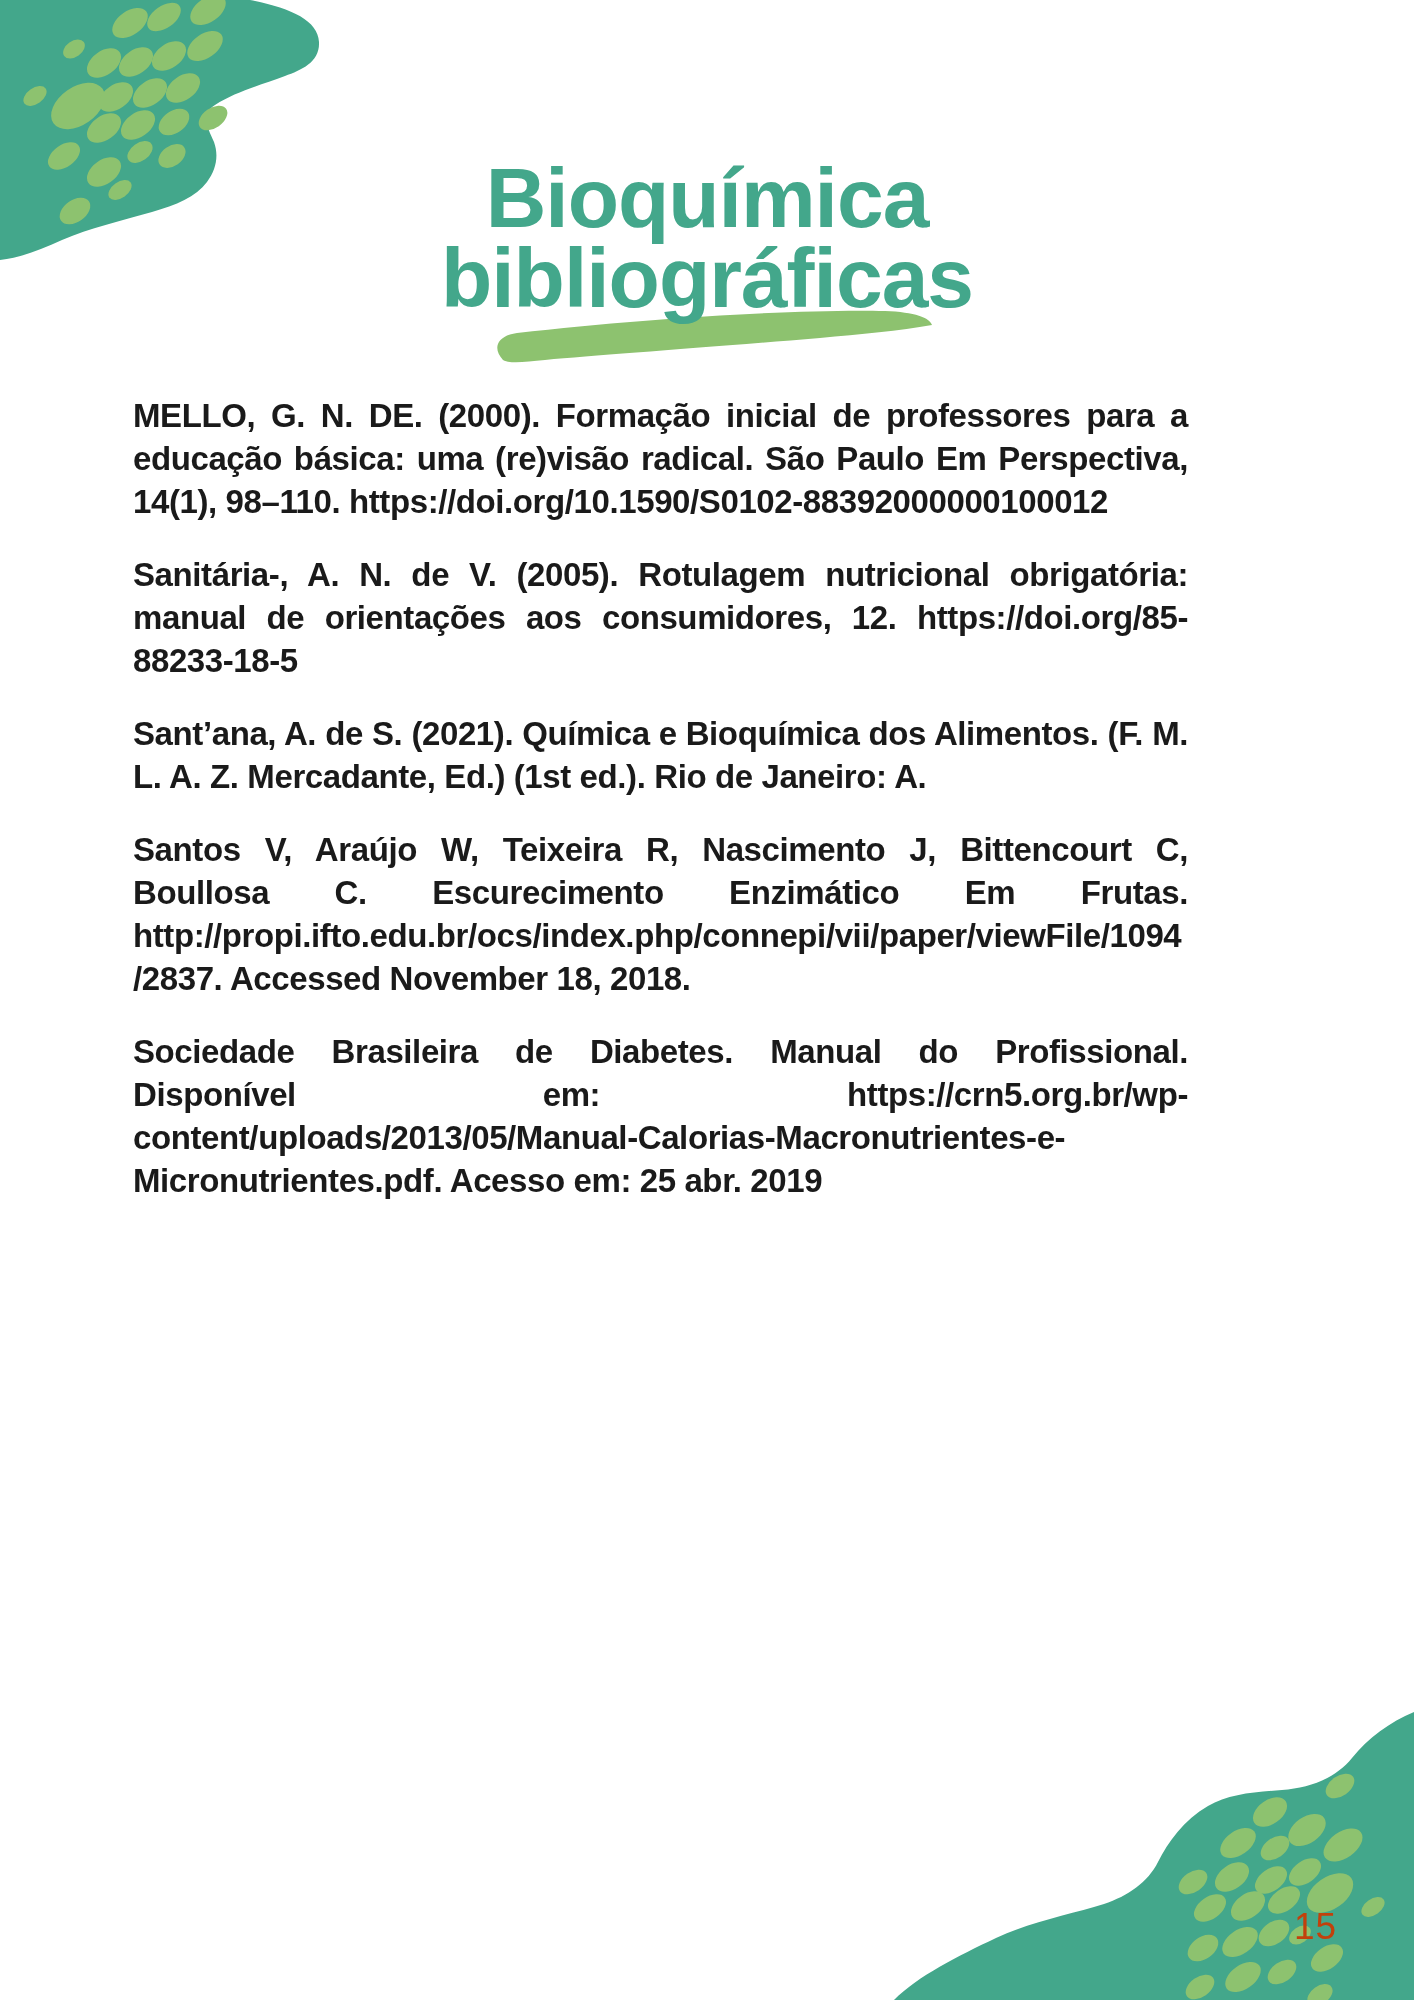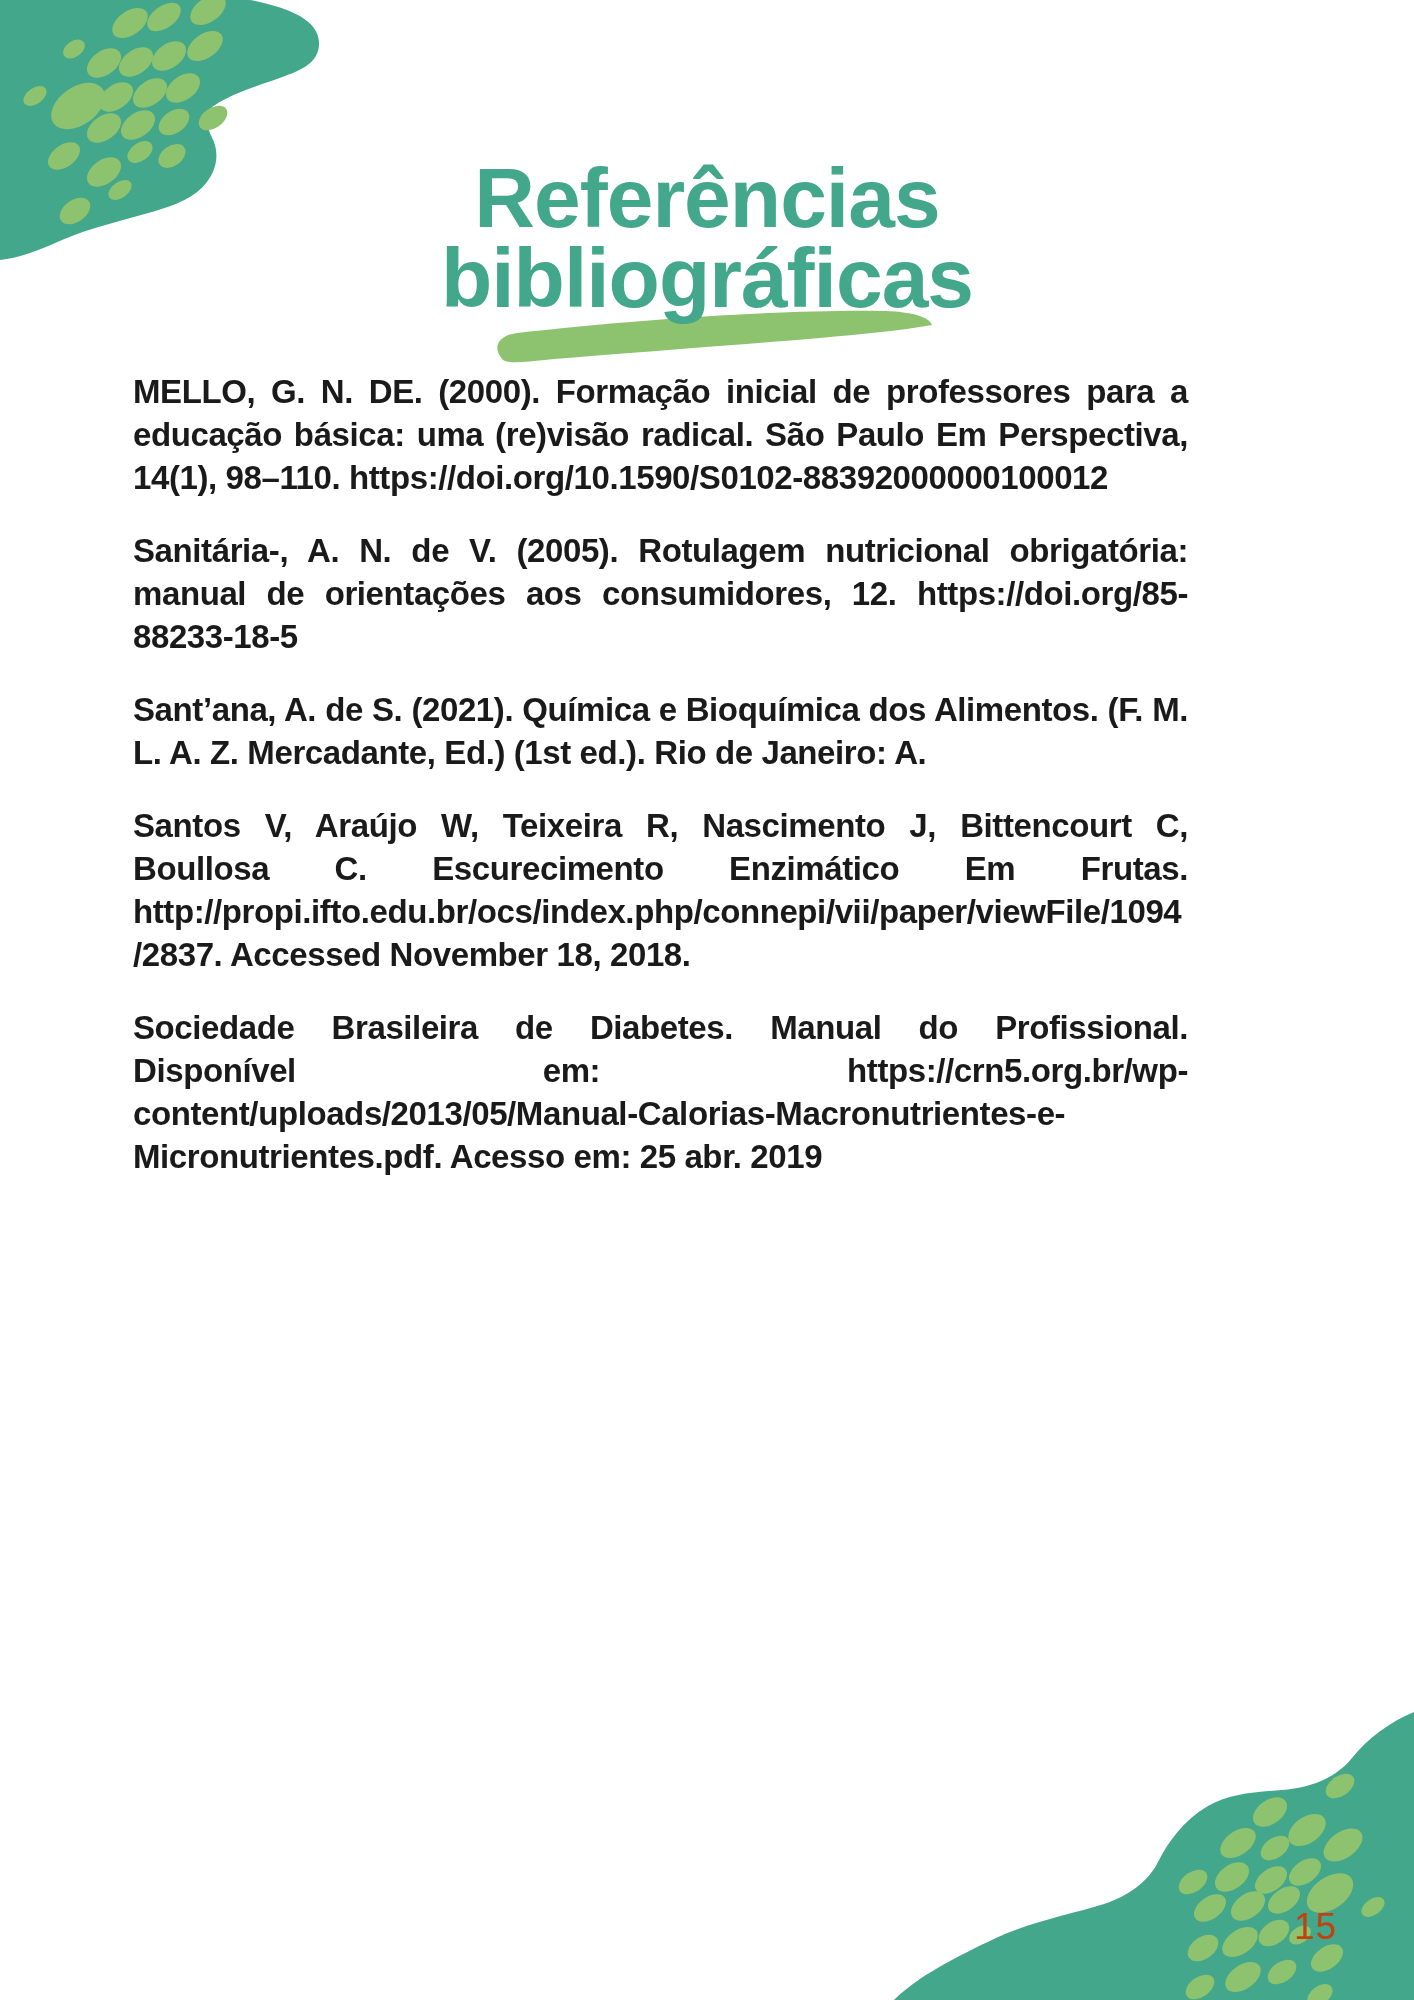--- a/index.html
+++ b/index.html
@@ -27,21 +27,21 @@
     position:absolute;top:102px;left:0;width:100%;
     text-align:center;z-index:1;
     color:var(--teal);
     font-weight:bold;
     font-size:84px;
     line-height:80px;
     letter-spacing:-1px;
   }
   .title .line{display:block;}
   .refs{
-    position:absolute;left:133px;top:370px;width:1055px;z-index:1;
+    position:absolute;left:133px;top:394px;width:1055px;z-index:1;
     color:var(--text);
     font-weight:bold;
     font-size:33px;
     line-height:43px;
     letter-spacing:-0.4px;
   }
   .refs p{
     margin:0 0 30px 0;
     text-align:justify;
     overflow-wrap:anywhere;
@@ -132,21 +132,21 @@
     <path class="green-fill" d="M 503,360
          C 492,348 497,336 517,333
          C 650,318 800,309 885,311
          C 915,312 930,318 932,325
          C 900,331 860,334 820,338
          C 700,348 600,355 545,360
          C 525,362 510,364 503,360 Z"></path>
   </svg>
 
   <h1 class="title">
-    <span class="line">Referências</span>
+    <span class="line">Bioquímica</span>
     <span class="line">bibliográficas</span>
   </h1>
 
   <div class="refs">
     <p>MELLO, G. N. DE. (2000). Formação inicial de professores para a educação básica: uma (re)visão radical. São Paulo Em Perspectiva, 14(1), 98–110. https://doi.org/10.1590/S0102-88392000000100012</p>
     <p>Sanitária-, A. N. de V. (2005). Rotulagem nutricional obrigatória: manual de orientações aos consumidores, 12. https://doi.org/85-88233-18-5</p>
     <p>Sant’ana, A. de S. (2021). Química e Bioquímica dos Alimentos. (F. M. L. A. Z. Mercadante, Ed.) (1st ed.). Rio de Janeiro: A.</p>
     <p>Santos V, Araújo W, Teixeira R, Nascimento J, Bittencourt C, Boullosa C. Escurecimento Enzimático Em Frutas. http://propi.ifto.edu.br/ocs/index.php/connepi/vii/paper/viewFile/1094/2837. Accessed November 18, 2018.</p>
     <p>Sociedade Brasileira de Diabetes. Manual do Profissional. Disponível em: https://crn5.org.br/wp-content/uploads/2013/05/Manual-Calorias-Macronutrientes-e-Micronutrientes.pdf. Acesso em: 25 abr. 2019</p>
   </div>

